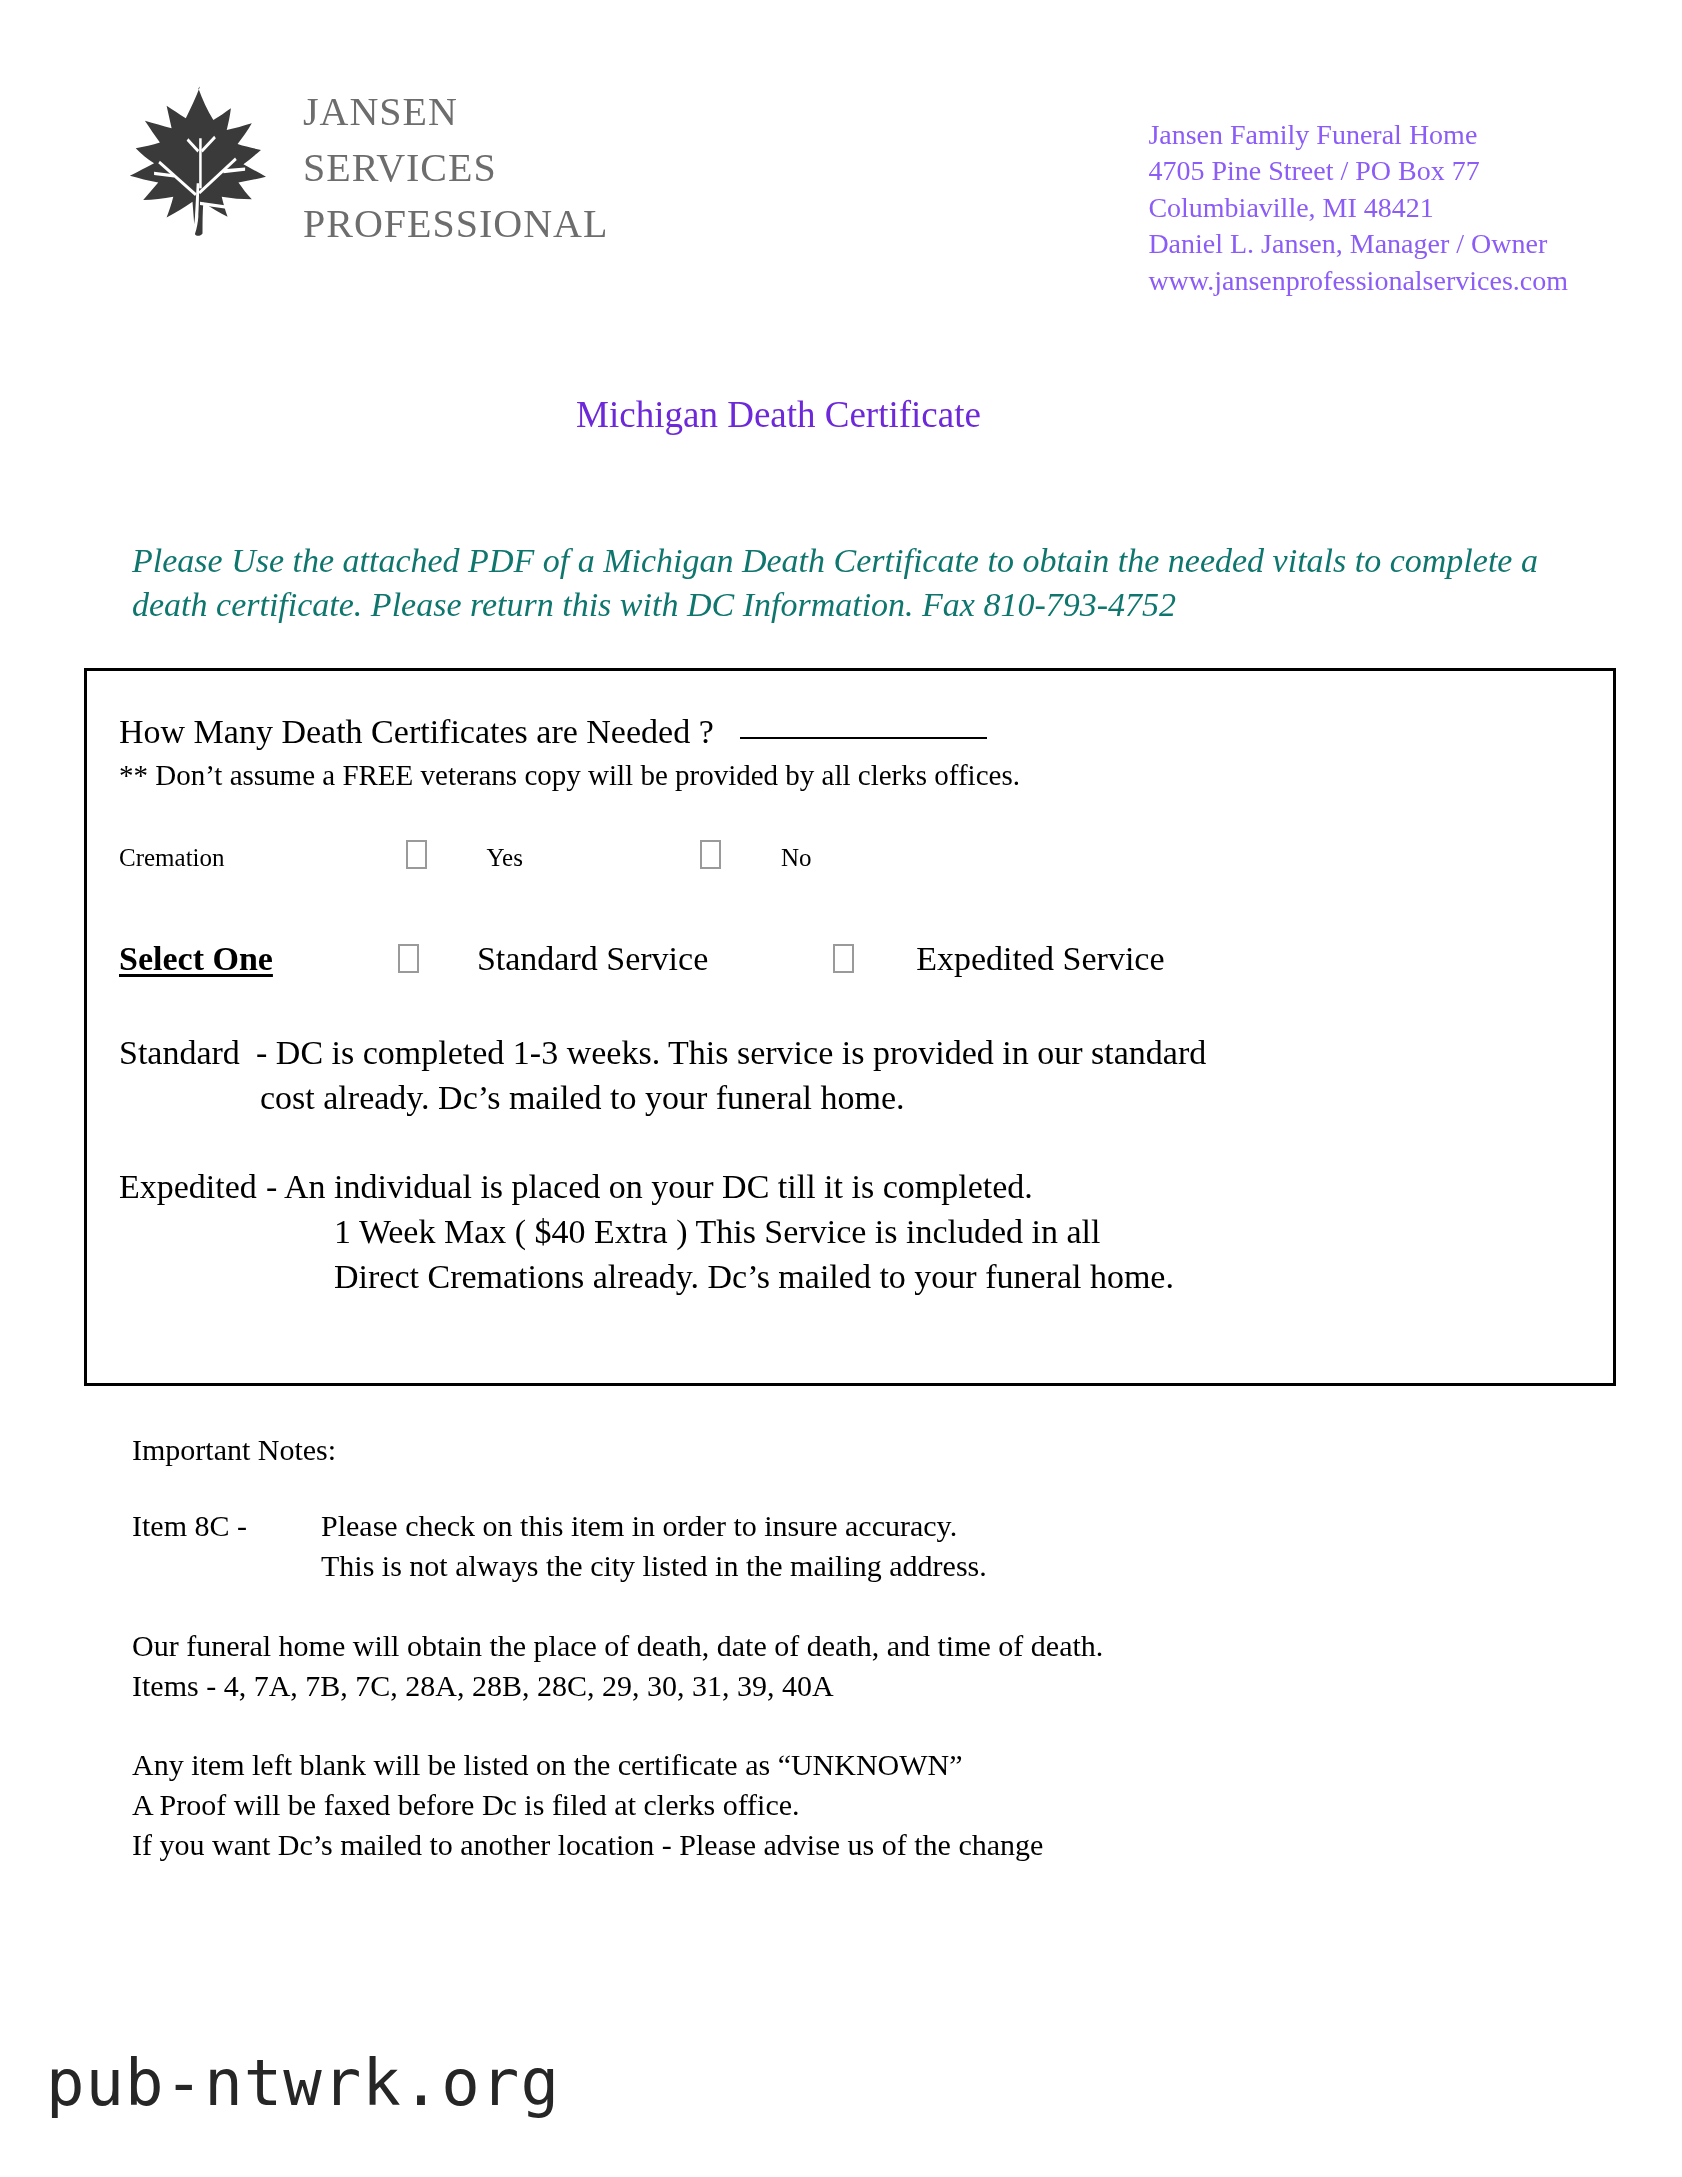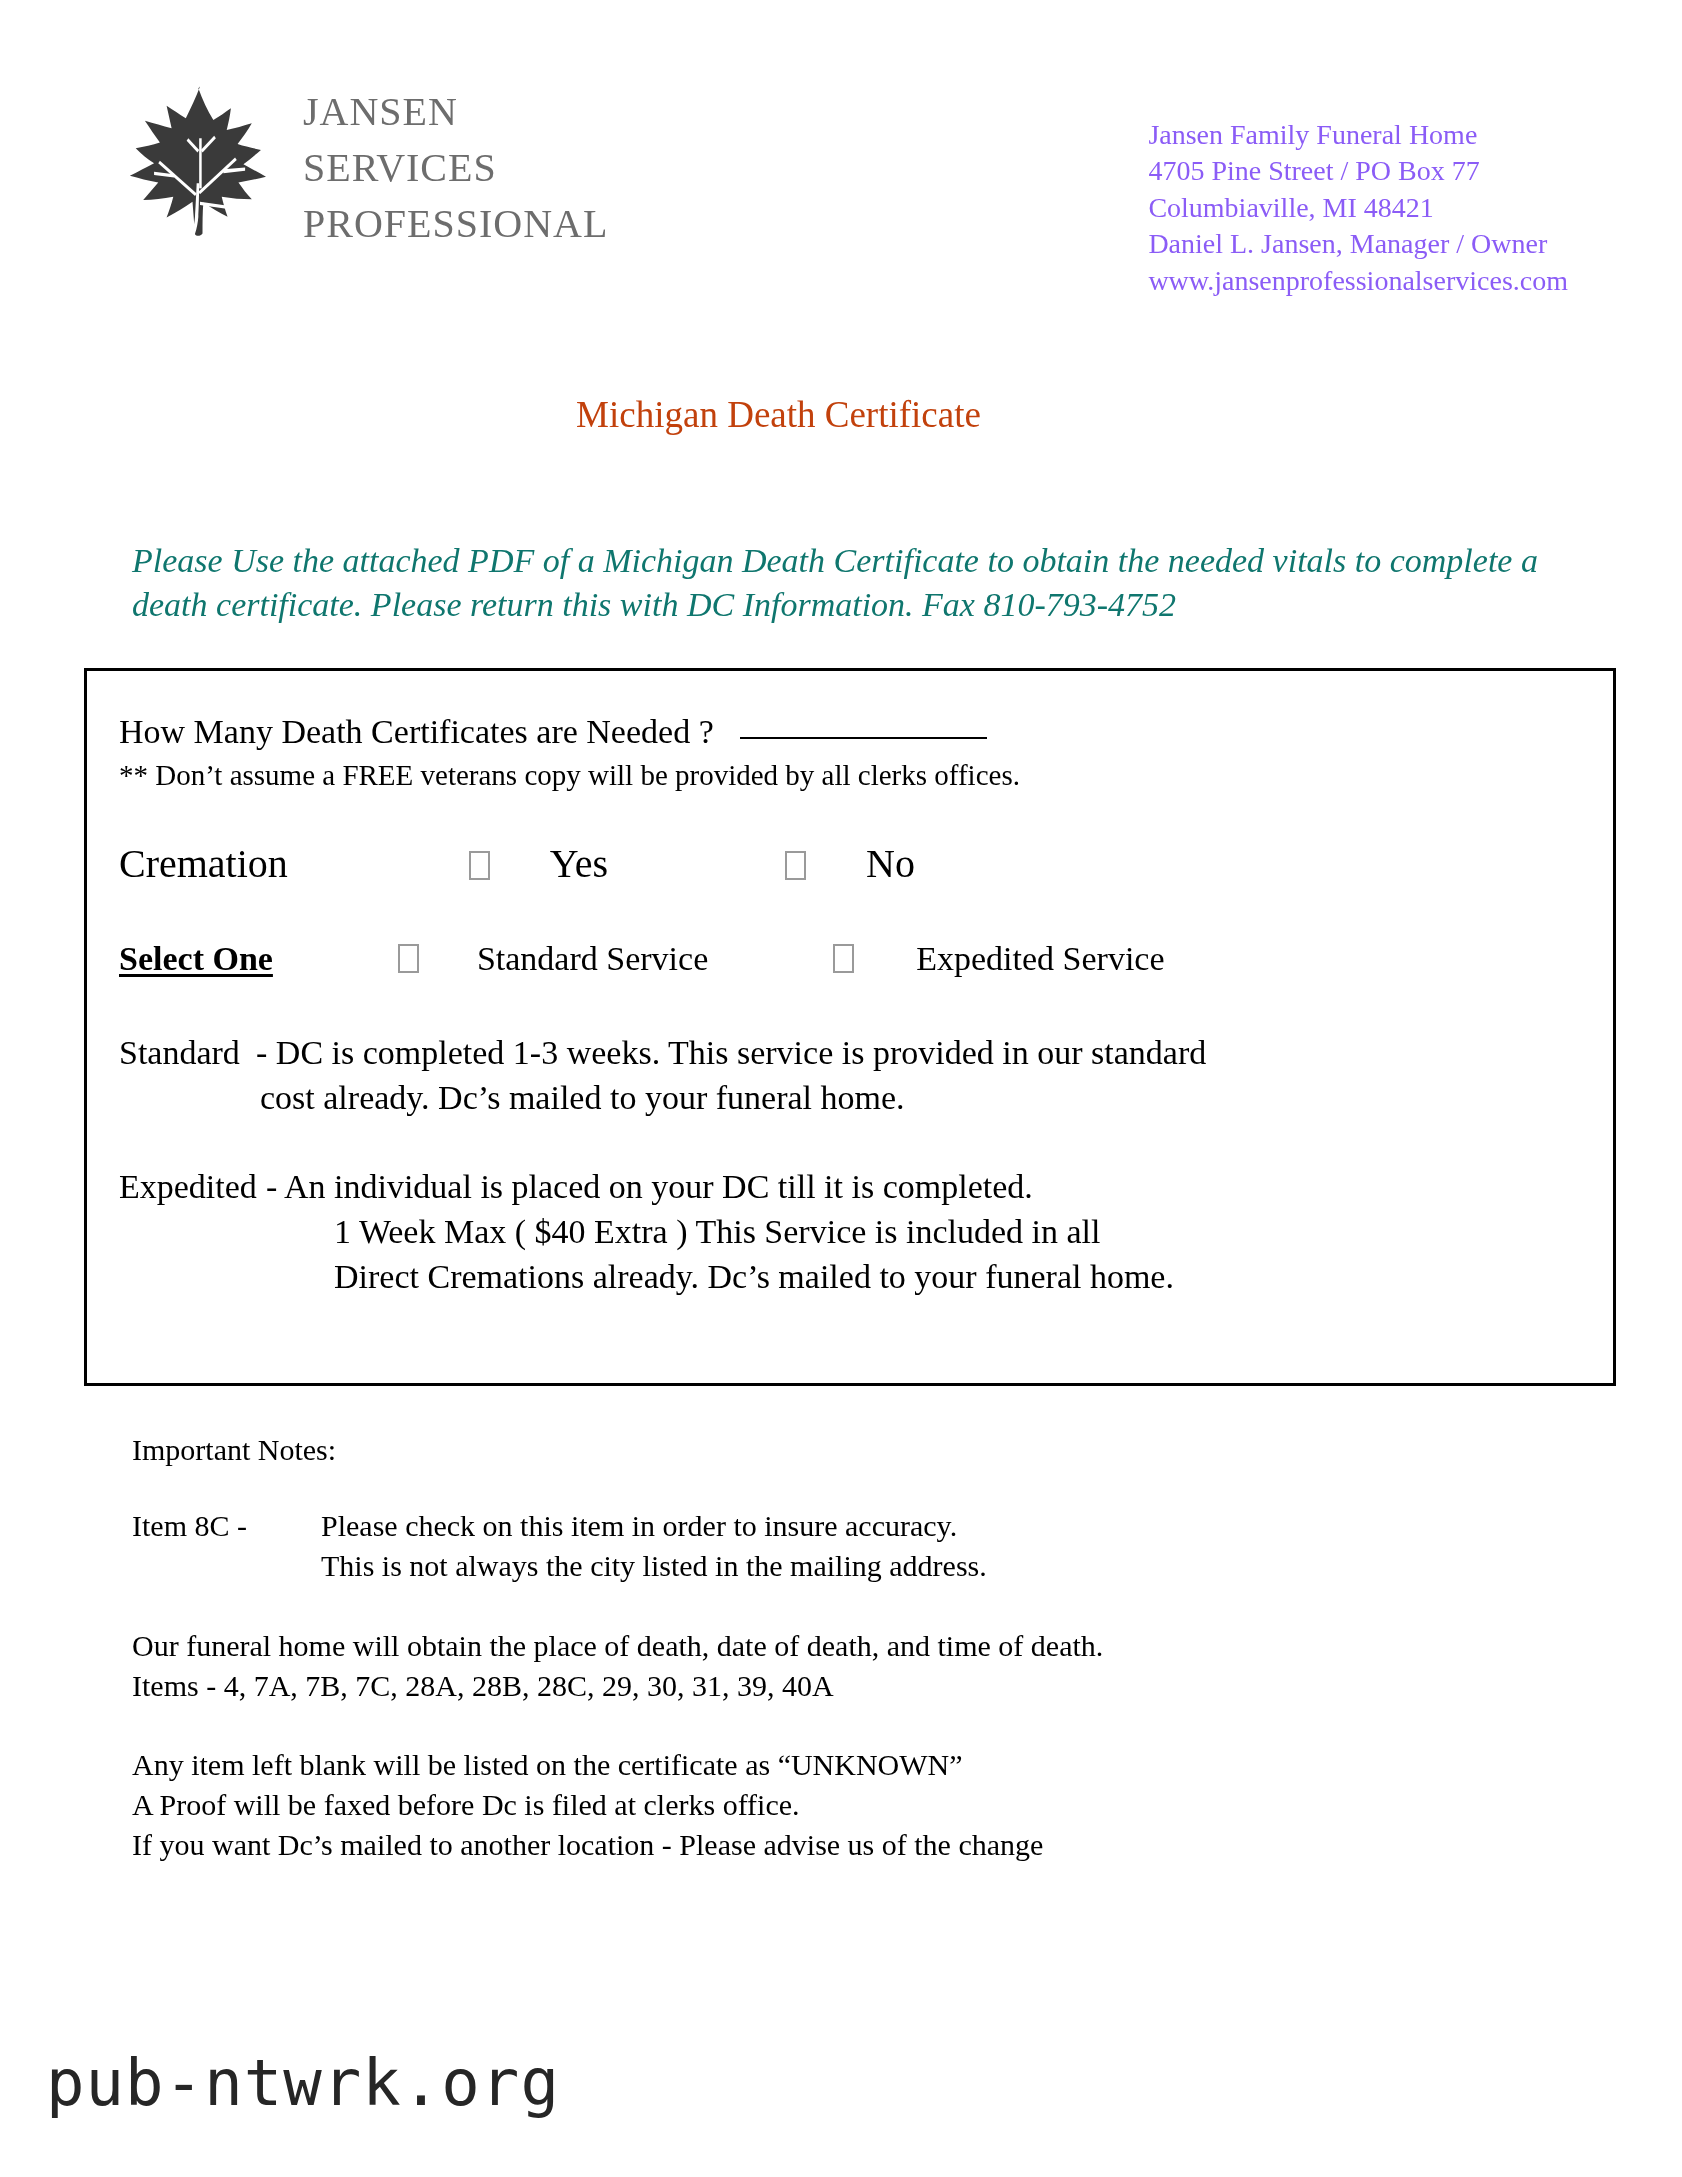--- a/index.html
+++ b/index.html
@@ -73,21 +73,21 @@
   .contact-line { display: block; }
 
   
   .doc-title {
     position: absolute;
     left: 0;
     top: 393px;
     width: 1557px;
     text-align: center;
     font-size: 37px;
-    color: #c2410c;
+    color: #6d28d9;
   }
 
   
   .intro {
     position: absolute;
     left: 132px;
     top: 539px;
     width: 1413px;
     font-size: 34px;
     line-height: 1.30;
@@ -131,21 +131,21 @@
     left: 32px;
     top: 88px;
     font-size: 29px;
     white-space: nowrap;
   }
 
   .row-cremation {
     position: absolute;
     left: 32px;
     top: 169px;
-    font-size: 40px;
+    font-size: 25px;
     white-space: nowrap;
   }
   .row-select {
     position: absolute;
     left: 32px;
     top: 269px;
     font-size: 34px;
     white-space: nowrap;
     text-align: right;
   }

